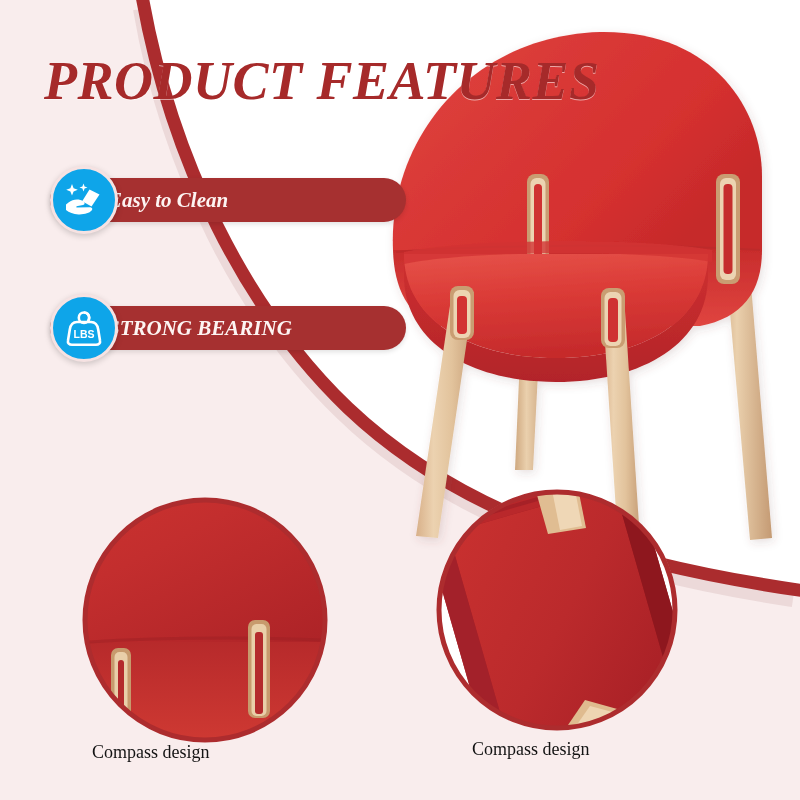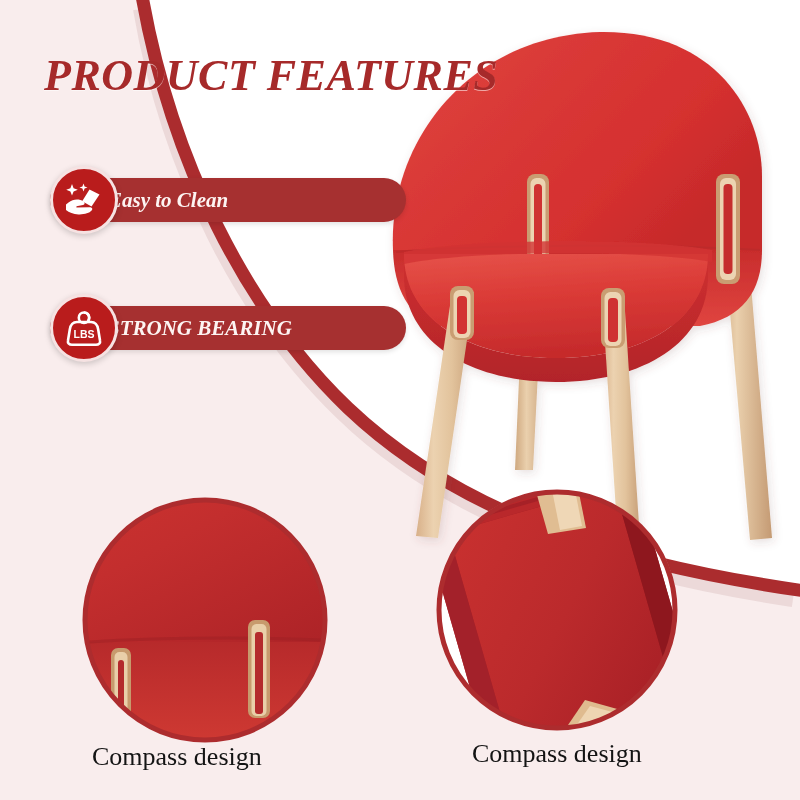--- a/index.html
+++ b/index.html
@@ -10,21 +10,21 @@
     background:#f9eded;
   }
   #stage{position:relative;width:800px;height:800px;overflow:hidden;background:#f9eded;}
   #artboard{position:absolute;inset:0;width:800px;height:800px;}
 
   
   .title{
     position:absolute;left:44px;top:50px;
     font-family:"Liberation Serif", serif;
     font-weight:700;font-style:italic;
-    font-size:44px;letter-spacing:0.5px;
+    font-size:54px;letter-spacing:0.5px;
     color:#a62a2a;
     white-space:nowrap;
     z-index:40;
     text-shadow:0 1px 0 rgba(255,255,255,.55);
   }
 
   
   .feature{
     position:absolute;z-index:45;
     display:flex;align-items:center;
@@ -37,38 +37,38 @@
     box-shadow:0 2px 5px rgba(0,0,0,.12);
   }
   .feature .pill-label{
     font-family:"Liberation Serif", serif;
     font-weight:700;font-style:italic;
     font-size:21px;color:#fdf4f2;white-space:nowrap;
   }
   .feature .badge-circle{
     position:absolute;left:0;top:50%;transform:translateY(-50%);
     width:62px;height:62px;border-radius:50%;
-    background:#b91c1c;
+    background:#0ea5e9;
     border:3px solid #f6e2e2;
     box-shadow:0 2px 6px rgba(0,0,0,.18);
     display:flex;align-items:center;justify-content:center;
     z-index:2;
   }
   .badge-circle svg{display:block;}
 
   #feature-clean{left:50px;top:178px;}
   #feature-clean .pill{width:272px;}
   #feature-bearing{left:50px;top:306px;}
   #feature-bearing .pill{width:272px;}
 
   
   .caption{
     position:absolute;z-index:45;
     font-family:"Liberation Serif", serif;
-    font-size:26px;color:#141414;white-space:nowrap;
+    font-size:18px;color:#141414;white-space:nowrap;
   }
   #caption-left{left:92px;top:742px;}
   #caption-right{left:472px;top:739px;}
 </style>
 </head>
 <body>
 
 <div id="stage">
 
   <svg id="artboard" viewBox="0 0 800 800" xmlns="http://www.w3.org/2000/svg">

